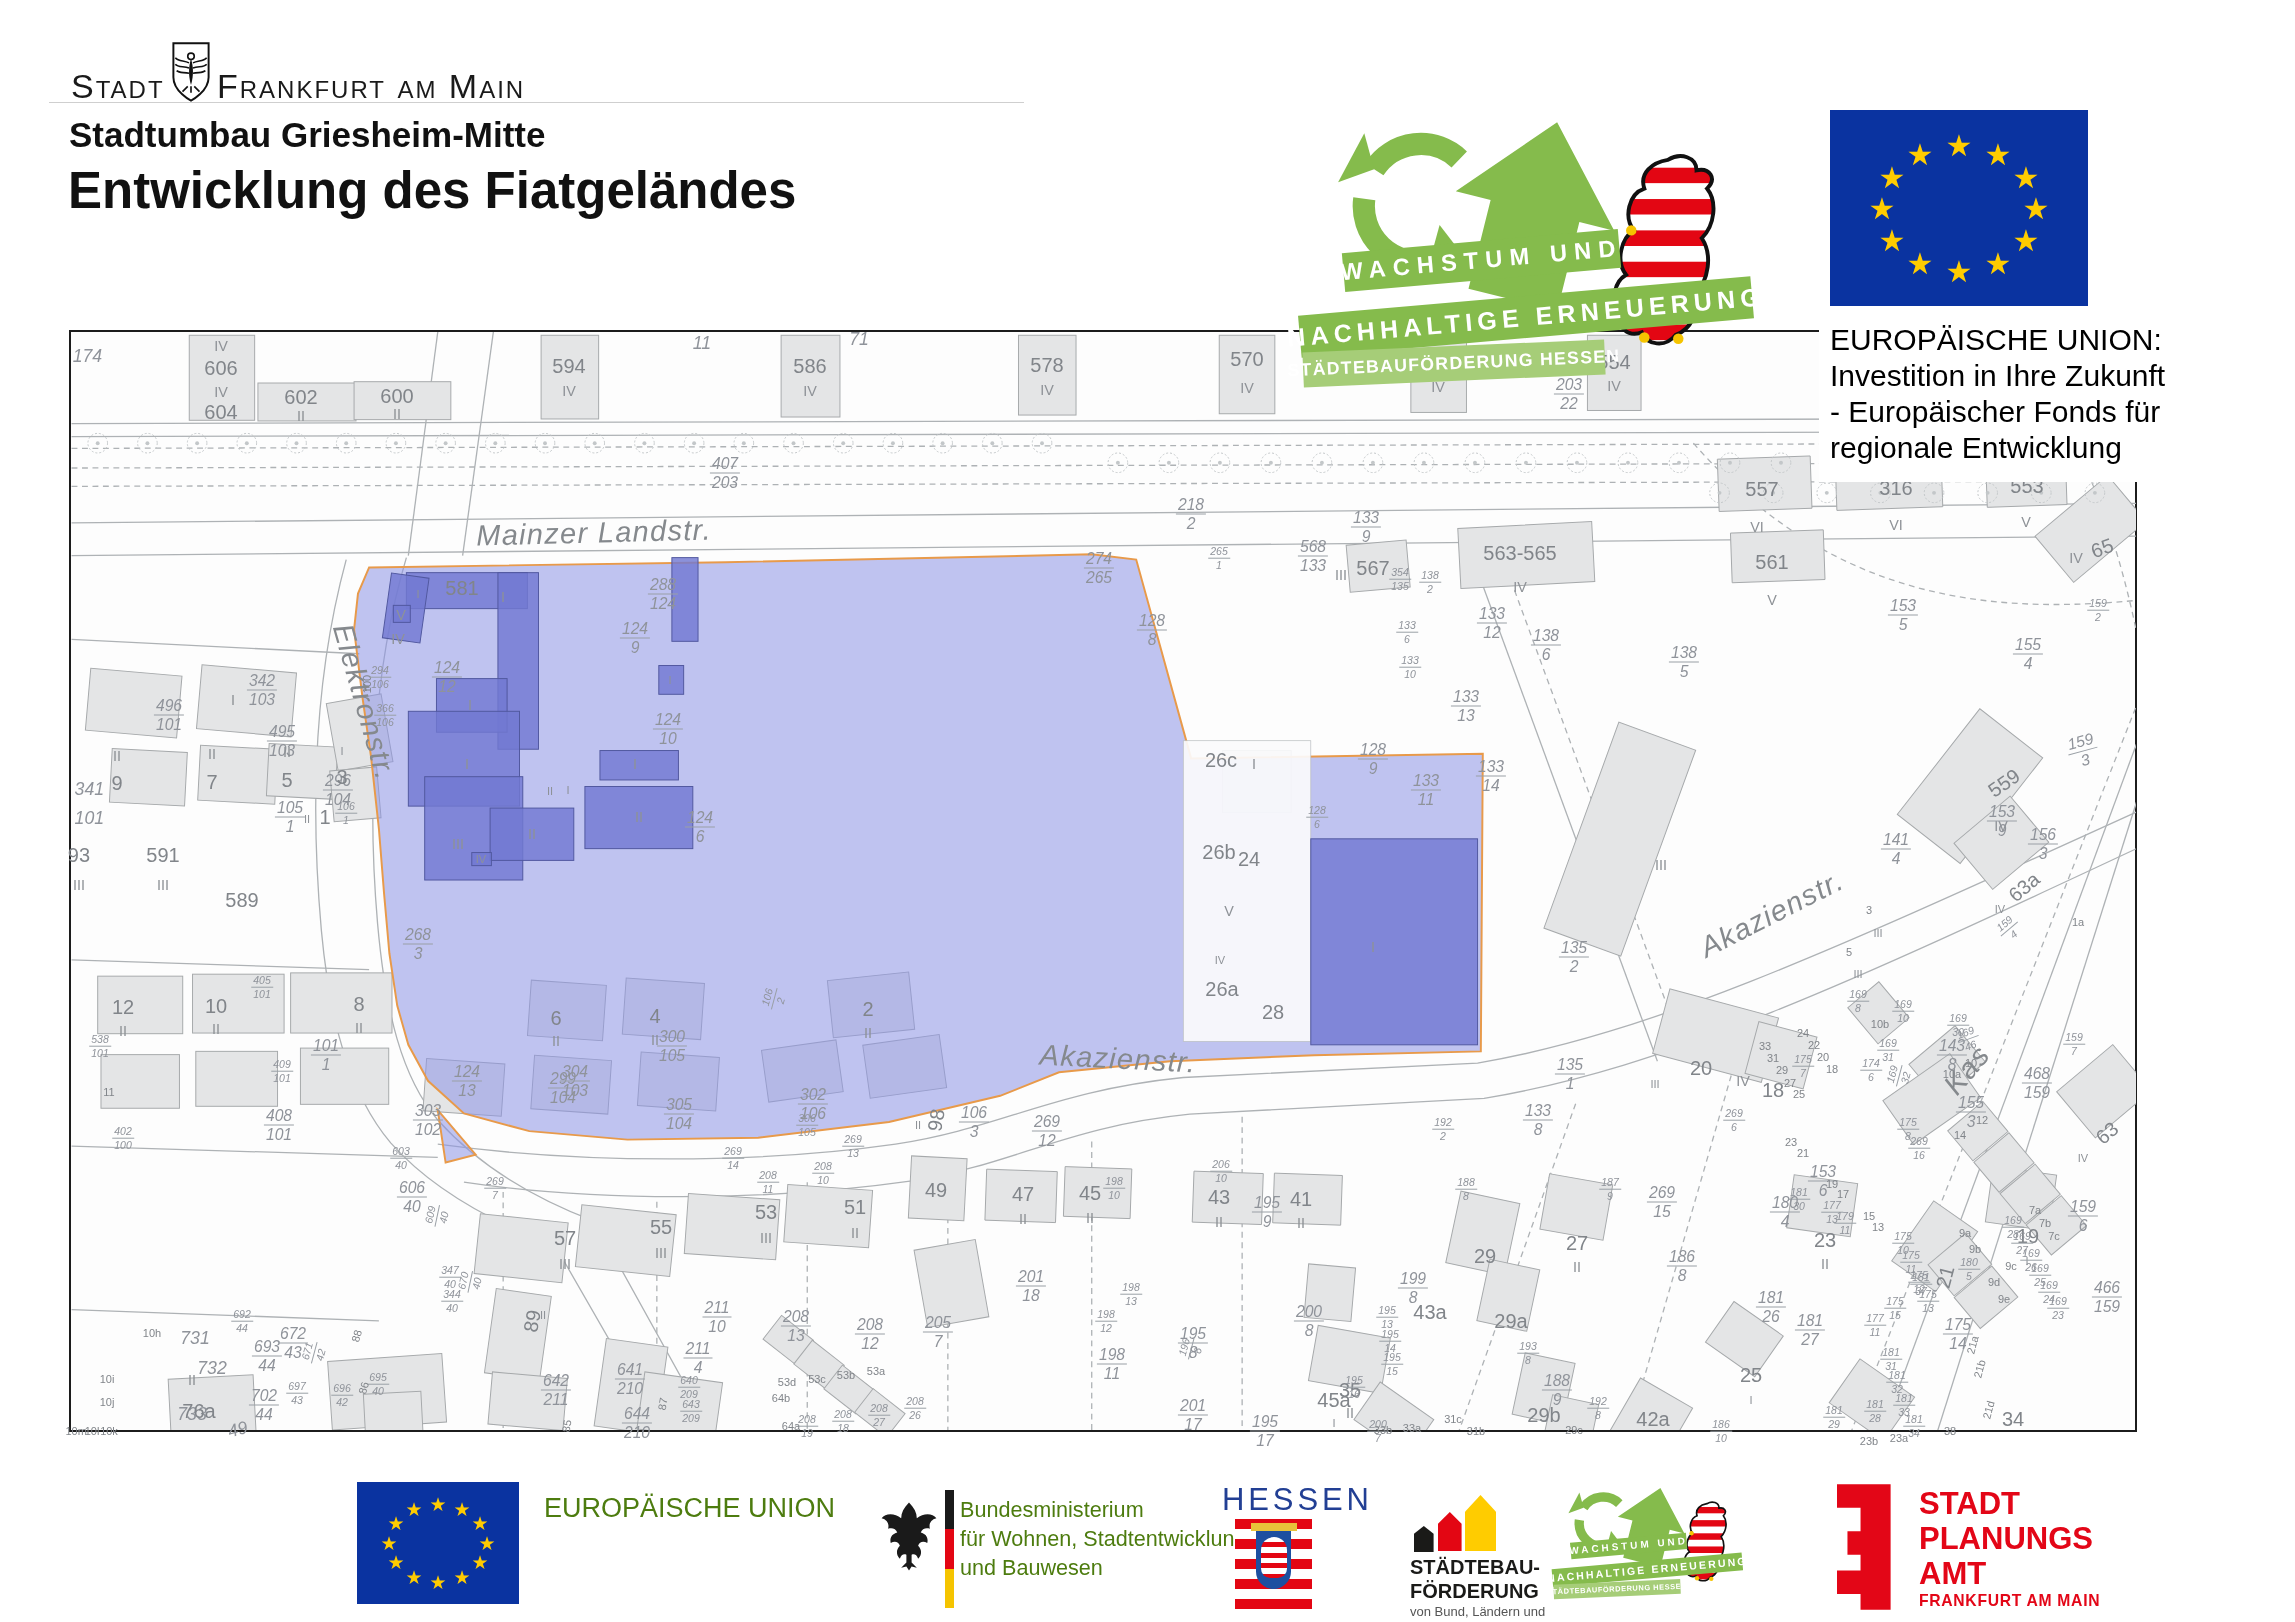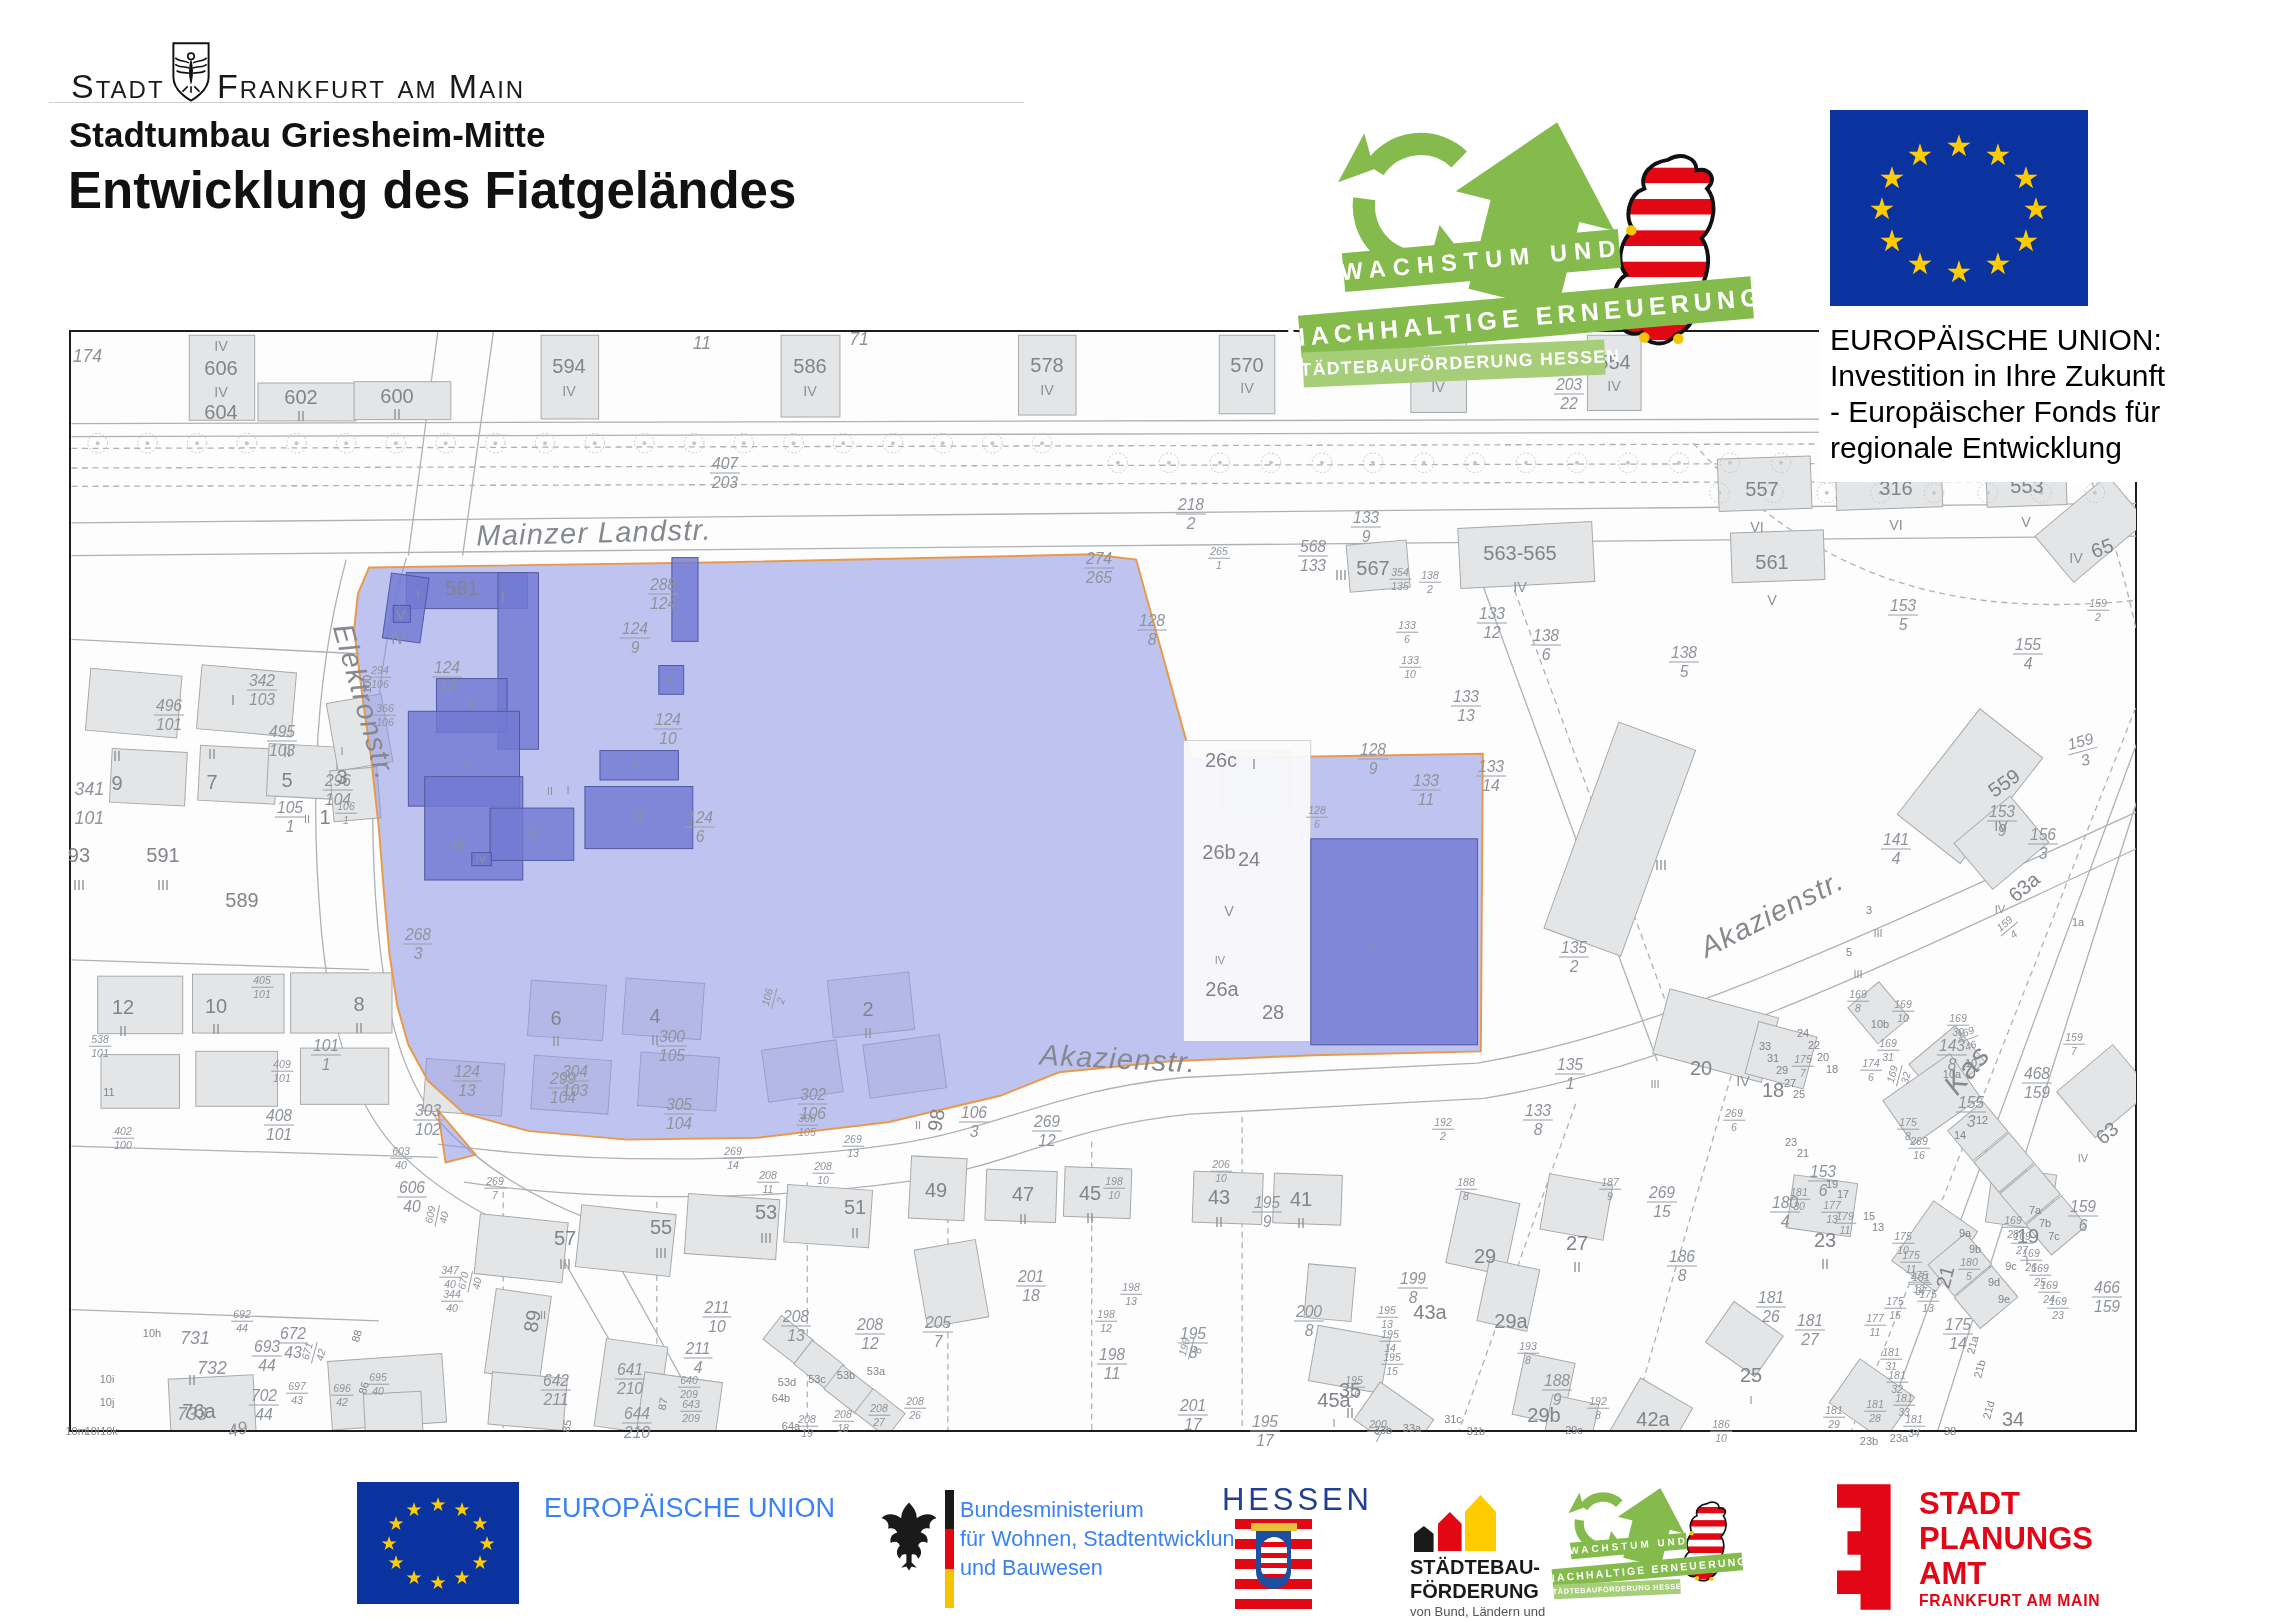--- a/index.html
+++ b/index.html
@@ -37,21 +37,21 @@
   .lab.r{font-size:14.4px;color:#8e9297}
   .lab.f{font-style:italic;font-size:15.7px;text-align:center;color:#8f939a}
   .lab.f .n{display:block;border-bottom:1.3px solid #9aa0a6;padding:0 2px 1.3px}
   .lab.f .d{display:block;padding-top:1.3px}
   .lab.sm{font-size:11px}
   .lab.f.sm{font-size:10.5px}
   .lab.f.sm .n{border-bottom-width:0.7px}
   .street{position:absolute;font-style:italic;color:#85898d;font-size:29px;letter-spacing:1.3px;white-space:nowrap}
 
   
-  .ftxt{position:absolute;color:#3b82f6}
+  .ftxt{position:absolute;color:#4d7c0f}
   #f-eu-t1{left:544px;top:1493px;font-size:27px}
   #f-eu-t2{left:544px;top:1548px;font-size:25px;line-height:31px}
   #bund-bar{position:absolute;left:945px;top:1490px;width:8.5px;height:118px}
   #bund-bar i{display:block;width:100%;height:33.33%}
   #f-bund{left:960px;top:1495px;font-size:21.6px;line-height:29px;font-weight:500}
   #f-hessen-name{left:1222px;top:1482px;font-size:31px;letter-spacing:3.9px;color:#223f94;font-weight:500}
   #hessen-arms{position:absolute;left:1235px;top:1519px;width:77px;height:90px;
      background:repeating-linear-gradient(#e30613 0 9.8px,#ffffff 9.8px 20px)}
   #hessen-shield{position:absolute;left:21px;top:11.8px;width:35px;height:58px;background:#1d4fa0;
      border-radius:0 0 17.7px 17.7px;overflow:hidden}
@@ -333,21 +333,21 @@
         <div class="lab h" style="left: 326px; top: 64px; transform: translate(-50%, -50%) rotate(0deg);">600</div>
         <div class="lab r" style="left: 326px; top: 82px; transform: translate(-50%, -50%) rotate(0deg);">II</div>
         <div class="lab p" style="left: 631px; top: 11.8px; transform: translate(-50%, -50%) rotate(0deg);">11</div>
         <div class="lab h" style="left: 498px; top: 34px; transform: translate(-50%, -50%) rotate(0deg);">594</div>
         <div class="lab r" style="left: 498px; top: 59px; transform: translate(-50%, -50%) rotate(0deg);">IV</div>
         <div class="lab p" style="left: 788px; top: 7.9px; transform: translate(-50%, -50%) rotate(0deg);">71</div>
         <div class="lab h" style="left: 739px; top: 34px; transform: translate(-50%, -50%) rotate(0deg);">586</div>
         <div class="lab r" style="left: 739px; top: 59px; transform: translate(-50%, -50%) rotate(0deg);">IV</div>
         <div class="lab h" style="left: 976px; top: 33px; transform: translate(-50%, -50%) rotate(0deg);">578</div>
         <div class="lab r" style="left: 976px; top: 58px; transform: translate(-50%, -50%) rotate(0deg);">IV</div>
-        <div class="lab h" style="left: 1176px; top: 33px; transform: translate(-50%, -50%) rotate(0deg);">570</div>
+        <div class="lab h" style="left: 1176px; top: 27px; transform: translate(-50%, -50%) rotate(0deg);">570</div>
         <div class="lab r" style="left: 1176px; top: 56px; transform: translate(-50%, -50%) rotate(0deg);">IV</div>
         <div class="lab h" style="left: 1367px; top: 31px; transform: translate(-50%, -50%) rotate(0deg);">562</div>
         <div class="lab r" style="left: 1367px; top: 55px; transform: translate(-50%, -50%) rotate(0deg);">IV</div>
         <div class="lab h" style="left: 1543px; top: 30px; transform: translate(-50%, -50%) rotate(0deg);">554</div>
         <div class="lab r" style="left: 1543px; top: 54px; transform: translate(-50%, -50%) rotate(0deg);">IV</div>
         <div class="lab r" style="left: 1851px; top: 25px; transform: translate(-50%, -50%) rotate(0deg);">IV</div>
         <div class="lab h" style="left: 1851px; top: 50px; transform: translate(-50%, -50%) rotate(0deg);">538</div>
         <div class="lab f" style="left: 1498px; top: 62px; transform: translate(-50%, -50%) rotate(0deg);">
           <span class="n">203</span>
           <span class="d">22</span>

